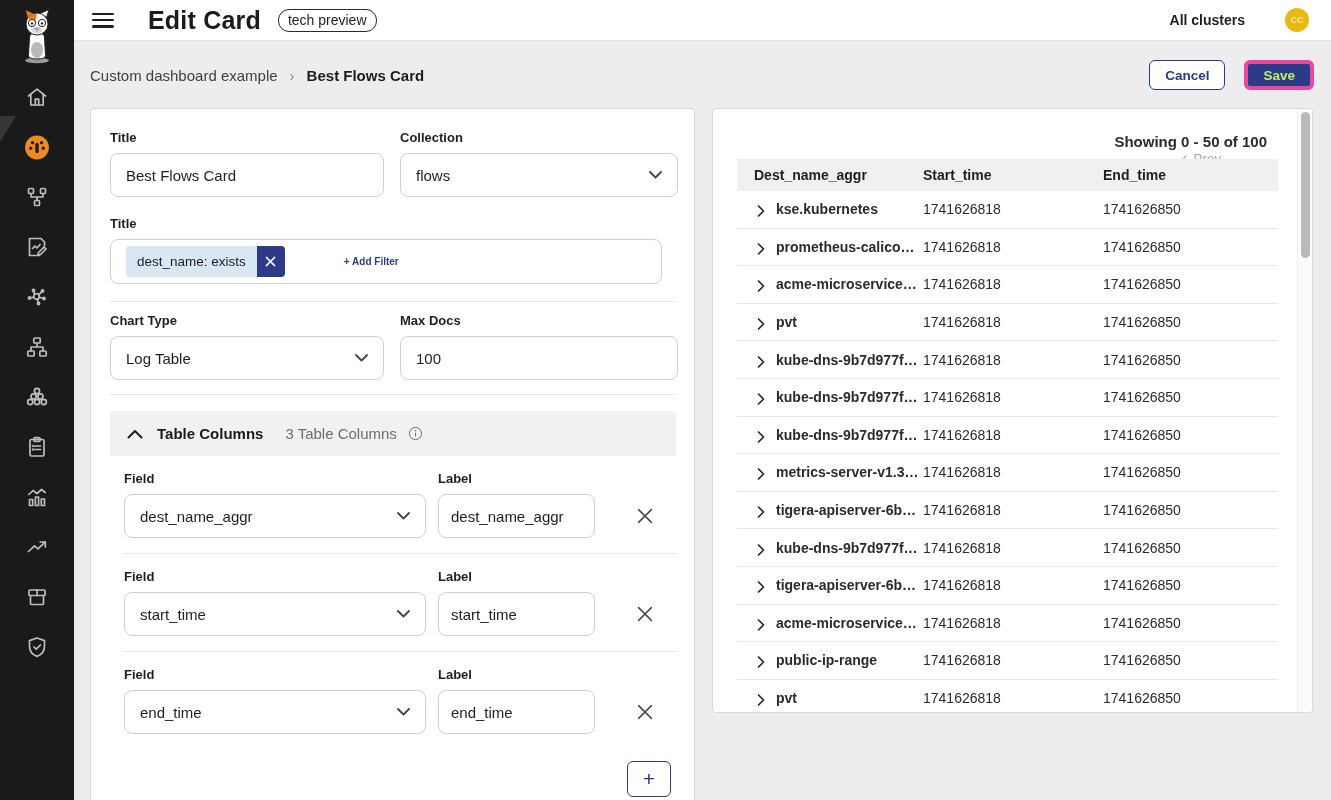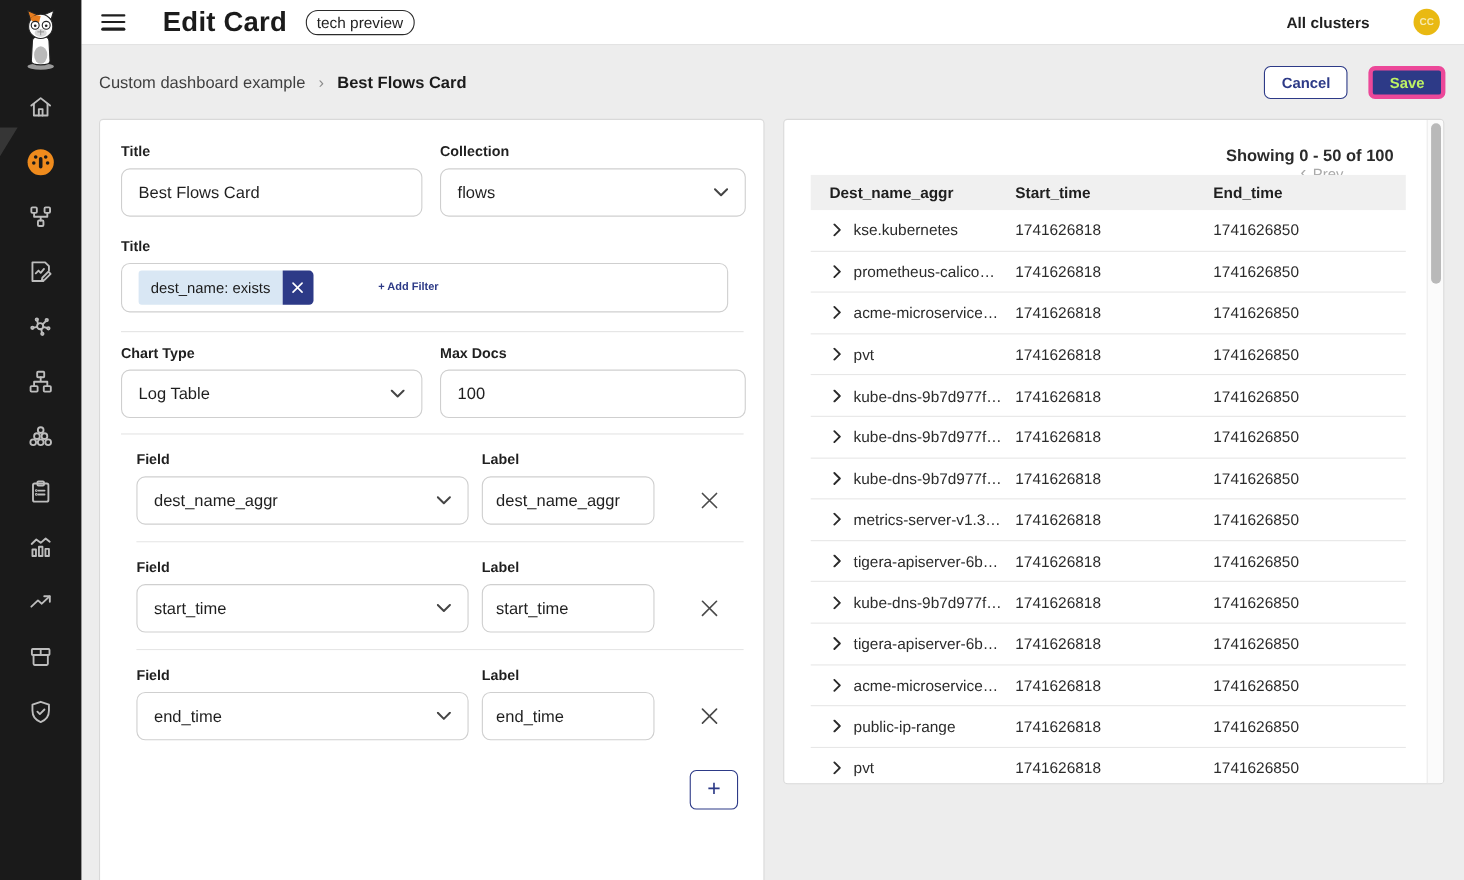--- a/index.html
+++ b/index.html
@@ -81,21 +81,21 @@
   .pag { position:absolute; top:24px; right:45px; display:flex; align-items:center;flex-direction:column; }
   .showing { font-size:15px; font-weight:600; color:#2b2b2b; }
   .pg-prev { margin-left:22px; color:#a9a9a9; font-size:13.5px; display:flex; align-items:center; gap:6px; cursor:default; }
   .pg-next { margin-left:17px; color:#2d3a87; font-weight:700; font-size:13.5px; display:flex; align-items:center; gap:6px; cursor:pointer; }
   .pg-chev { font-size:16px; line-height:1; }
 
   .ptable { position:absolute; left:24px; top:50px; width:541px; }
   .t-head { display:grid; grid-template-columns:186px 180px auto; background:#f0f0f0; height:32px; align-items:center; font-size:14px; font-weight:700; color:#1f1f1f; }
   .t-head .th1 { padding-left:17px; }
   .t-row { display:grid; grid-template-columns:186px 180px auto; height:37.6px; align-items:center; border-bottom:1px solid #e7e7e7; font-size:14px; color:#2b2b2b; cursor:pointer; }
-  .cell1 { padding-left:20px; display:flex; align-items:center; gap:11px; overflow:hidden; white-space:nowrap; }
+  .cell1 { padding-left:20px; display:flex; align-items:flex-end; gap:11px; overflow:hidden; white-space:nowrap;font-weight:bold; }
   .cell1 svg { flex:none; stroke:#2b2b2b; fill:none; stroke-width:1.7; stroke-linecap:round; stroke-linejoin:round; }
 
   .vscroll { position:absolute; top:0; right:0; bottom:0; width:15px; background:#fbfbfb; border-left:1px solid #ececec; }
   .vthumb { position:absolute; top:3px; left:2.5px; width:9px; height:146px; background:#b9b9b9; border-radius:5px; cursor:pointer; }
 </style>
 </head>
 <body>
 
 <div class="sidebar">
   <div class="logo">
@@ -285,20 +285,34 @@
       </div>
     </div>
     <div>
       <span class="f-label">Max Docs</span>
       <div class="box">100</div>
     </div>
   </div>
 
   <div class="divider" style="margin-top:14px;"></div>
 
+  <div class="accordion">
+    <svg class="chev" width="16" height="10" viewBox="0 0 16 10">
+        <path d="M1.5 8.5 L8 2 L14.5 8.5" fill="none"></path>
+      </svg>
+    <span class="acc-title">Table Columns</span>
+    <span class="acc-count">3 Table Columns</span>
+    <span class="info-ic">
+      <svg width="17" height="17" viewBox="0 0 24 24">
+          <circle cx="12" cy="12" r="8.6" fill="none"></circle>
+          <path d="M12 11 V16.2" fill="none"></path>
+          <circle cx="12" cy="7.9" r="0.6" fill="#6d6d6d"></circle>
+        </svg>
+    </span>
+  </div>
 
   <div class="field-rows">
 
       <div class="field-row">
         <div class="fr-flex">
           <div class="fr-col1">
             <span class="f-label">Field</span>
             <div class="box select">
               <span>dest_name_aggr</span>
               <svg width="13" height="8" viewBox="0 0 13 8">

